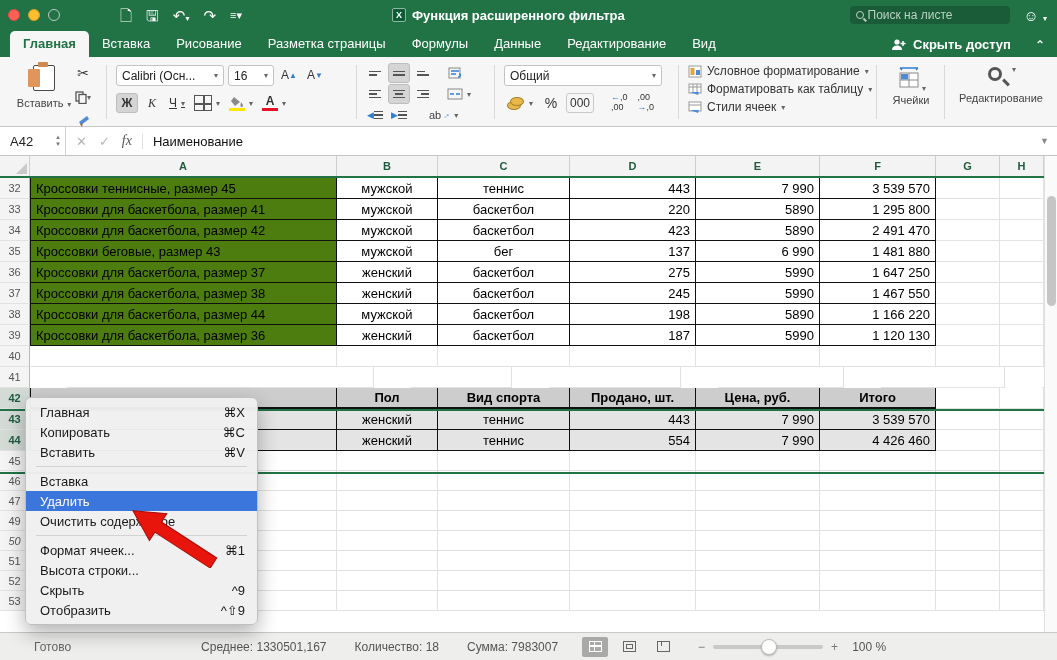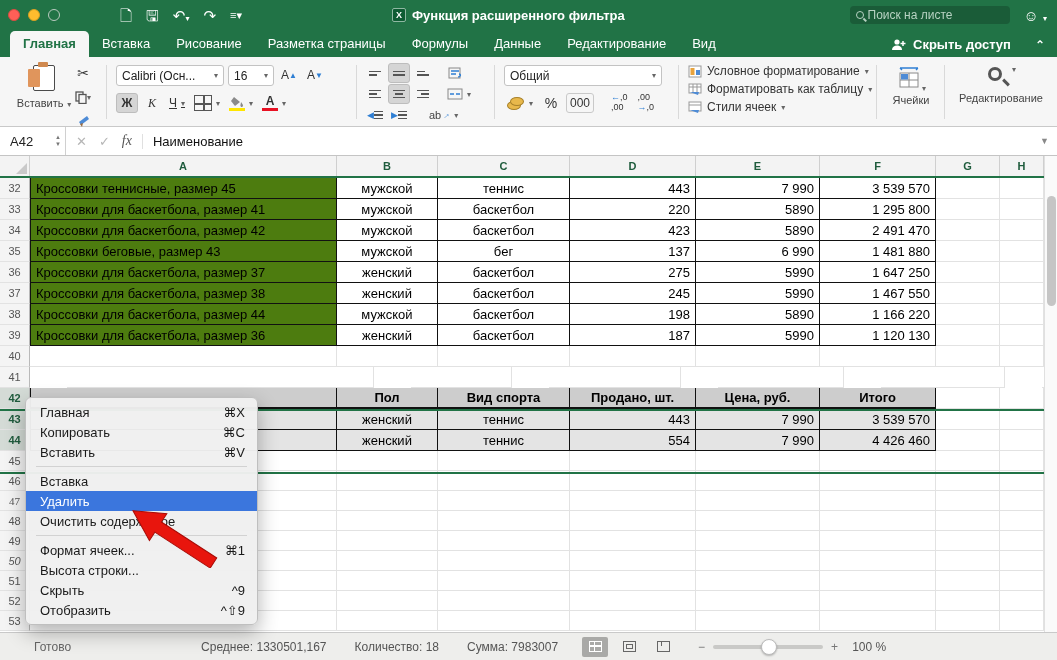--- a/index.html
+++ b/index.html
@@ -575,33 +575,22 @@
       <div class="rh">46</div>
       <div class="c e" style="width: 307px;"></div>
       <div class="c e" style="width: 101px;"></div>
       <div class="c e" style="width: 132px;"></div>
       <div class="c e" style="width: 126px;"></div>
       <div class="c e" style="width: 124px;"></div>
       <div class="c e" style="width: 116px;"></div>
       <div class="c e" style="width: 64px;"></div>
       <div class="c e" style="width: 44px;"></div>
     </div>
-    <div class="row" style="height: 20px; font-family: Liberation Serif, serif;">
+    <div class="row" style="height: 20px;">
       <div class="rh">47</div>
-      <div class="c e" style="width: 307px;"></div>
-      <div class="c e" style="width: 101px;"></div>
-      <div class="c e" style="width: 132px;"></div>
-      <div class="c e" style="width: 126px;"></div>
-      <div class="c e" style="width: 124px;"></div>
-      <div class="c e" style="width: 116px;"></div>
-      <div class="c e" style="width: 64px;"></div>
-      <div class="c e" style="width: 44px;"></div>
-    </div>
-    <div class="row" style="height: 20px;">
-      <div class="rh">48</div>
       <div class="c e" style="width: 307px;"></div>
       <div class="c e" style="width: 101px;"></div>
       <div class="c e" style="width: 132px;"></div>
       <div class="c e" style="width: 126px;"></div>
       <div class="c e" style="width: 124px;"></div>
       <div class="c e" style="width: 116px;"></div>
       <div class="c e" style="width: 64px;"></div>
       <div class="c e" style="width: 44px;"></div>
     </div>
     <div class="row" style="height: 20px;">

